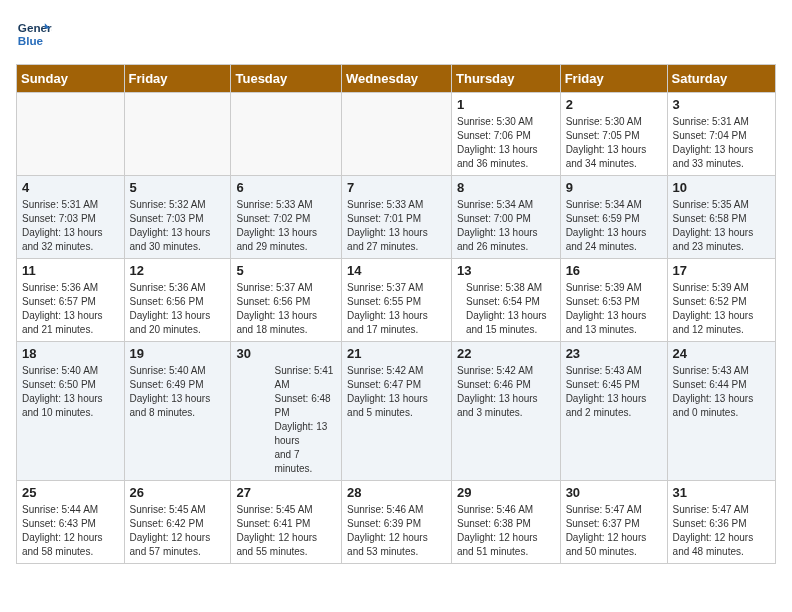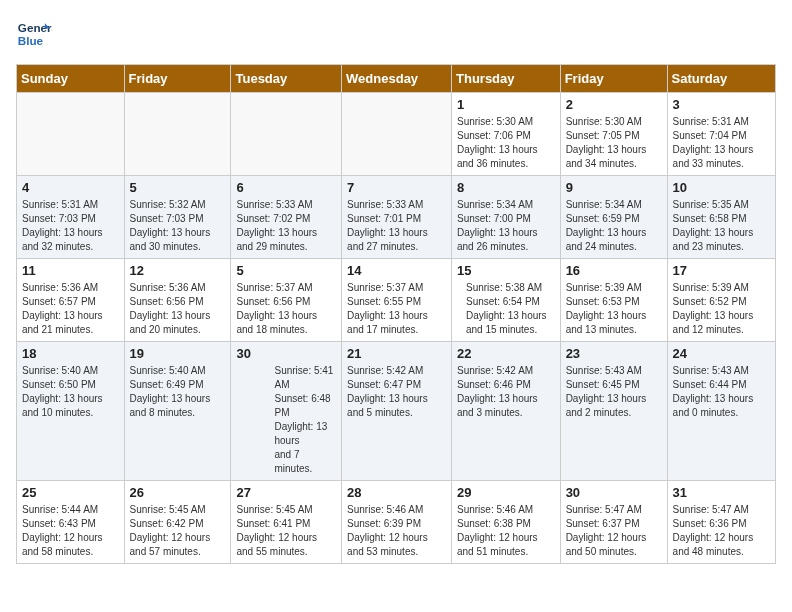--- a/index.html
+++ b/index.html
@@ -212,21 +212,21 @@
 and 18 minutes.</div>
         </td>
         <td>
           <span class="day-num">14</span>
           <div class="day-info" style="white-space: pre-line;">Sunrise: 5:37 AM
 Sunset: 6:55 PM
 Daylight: 13 hours
 and 17 minutes.</div>
         </td>
         <td>
-          <span class="day-num">15</span>
+          <span class="day-num">13</span>
           <div class="day-info" style="white-space: pre-line; margin-left: 9px;">Sunrise: 5:38 AM
 Sunset: 6:54 PM
 Daylight: 13 hours
 and 15 minutes.</div>
         </td>
         <td>
           <span class="day-num">16</span>
           <div class="day-info" style="white-space: pre-line;">Sunrise: 5:39 AM
 Sunset: 6:53 PM
 Daylight: 13 hours

